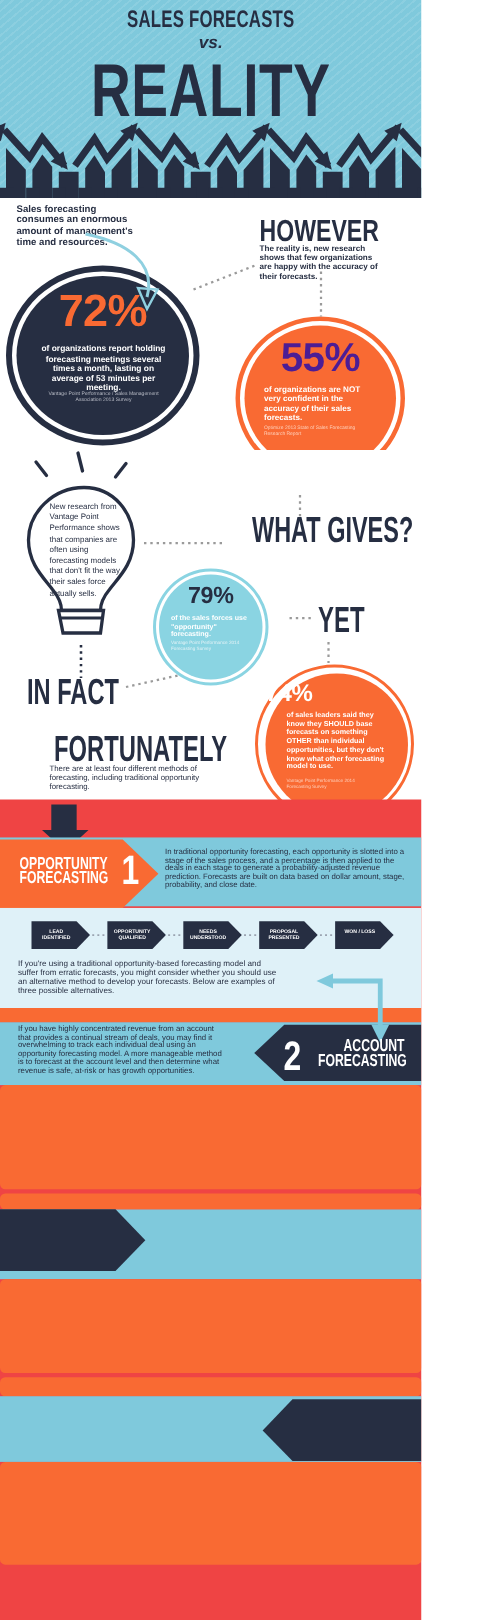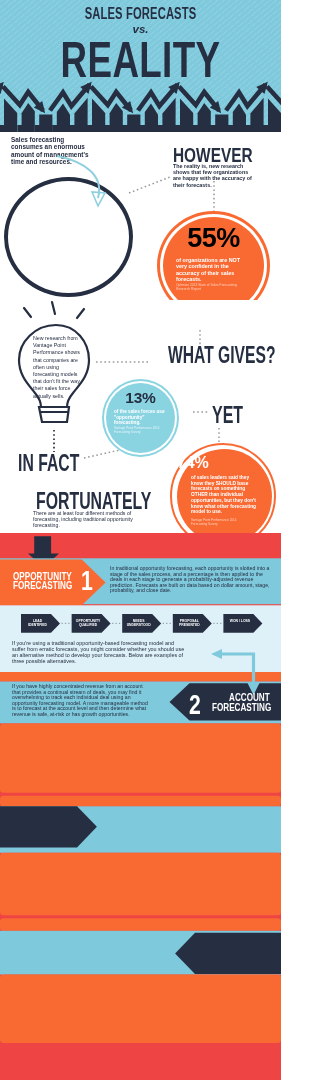--- a/index.html
+++ b/index.html
@@ -24,21 +24,21 @@
 #c72-ring{left:4px;top:45px;width:129px;height:120px;border:4px solid #262e42;}
 #c72{left:11px;top:52px;width:115px;height:106px;background:#262e42;overflow:hidden;}
 #c72 .big{position:absolute;left:0;top:9px;width:115px;text-align:center;font-size:30px;line-height:30px;font-weight:bold;color:#f96a33;letter-spacing:-.5px;}
 #c72 .sub{position:absolute;left:13px;top:46px;width:90px;text-align:center;font-size:5.6px;line-height:6.6px;font-weight:bold;color:#fff;}
 #c72 .src{position:absolute;left:17px;top:76px;width:82px;text-align:center;font-size:3.4px;line-height:4px;color:#b9bcc6;}
 .head-big{position:absolute;font-weight:bold;color:#262e42;}
 #however-h{left:173px;top:12px;font-size:19.5px;line-height:20px;letter-spacing:0;transform:scale(.79,1.04);transform-origin:left top;}
 #however-t{position:absolute;left:173px;top:31px;width:79px;font-size:5.4px;line-height:6.2px;font-weight:bold;color:#262e42;}
 #c55-ring{left:157px;top:79px;width:113px;height:109px;border:3px solid #f96a33;}
 #c55{left:163px;top:85px;width:101px;height:97px;background:#f96a33;}
-#c55 .big{position:absolute;left:0;top:8px;width:101px;text-align:center;font-size:27px;line-height:27px;font-weight:bold;color:#000000;letter-spacing:-.5px;}
+#c55 .big{position:absolute;left:0;top:8px;width:101px;text-align:center;font-size:27px;line-height:27px;font-weight:bold;color:#4c1d95;letter-spacing:-.5px;}
 #c55 .sub{position:absolute;left:13px;top:40px;width:74px;font-size:5.4px;line-height:6.3px;font-weight:bold;color:#fff;}
 #c55 .src{position:absolute;left:13px;top:66px;width:66px;font-size:3.3px;line-height:4px;color:#ffd2bd;}
 #stats-svg{position:absolute;left:0;top:0;width:281px;height:413px;pointer-events:none;}
 
 
 #mid{position:absolute;left:0;top:300px;width:281px;height:245px;background:#fff;}
 #bulb-svg{position:absolute;left:0;top:0;width:281px;height:245px;}
 #bulb-txt{position:absolute;left:33px;top:35px;width:52px;font-size:5.3px;line-height:7.2px;color:#262e42;font-weight:500;}
 #whatgives{position:absolute;left:168px;top:42px;font-size:21px;line-height:21px;font-weight:bold;color:#262e42;transform:scale(.745,1.15);transform-origin:left top;white-space:nowrap;}
 #c85-ring{position:absolute;left:102px;top:79px;width:77px;height:78px;border-radius:50%;border:2.5px solid #8ad4e2;}
@@ -147,20 +147,25 @@
           <rect x="243.6" y="0" width="9" height="7"></rect>
           <rect x="261" y="0" width="9" height="7"></rect>
           <rect x="278.4" y="0" width="9" height="7"></rect>
     </g>
   </svg>
 </div>
 
 <div id="stats">
   <div class="intro-txt">Sales forecasting consumes an enormous amount of management's time and resources.</div>
   <div class="circle" id="c72-ring"></div>
+  <div class="circle" id="c72">
+    <div class="big">72%</div>
+    <div class="sub">of organizations report holding forecasting meetings several times a month, lasting on average of 53 minutes per meeting.</div>
+    <div class="src">Vantage Point Performance / Sales Management Association 2013 Survey</div>
+  </div>
   <div class="head-big" id="however-h">HOWEVER</div>
   <div id="however-t">The reality is, new research shows that few organizations are happy with the accuracy of their forecasts.</div>
   <div class="circle" id="c55-ring"></div>
   <div class="circle" id="c55">
     <div class="big">55%</div>
     <div class="sub">of organizations are NOT very confident in the accuracy of their sales forecasts.</div>
     <div class="src">Optimize 2013 State of Sales Forecasting Research Report</div>
   </div>
   <svg id="stats-svg" viewBox="0 0 281 413">
     <path d="M 129 61 L 170 45" stroke="#9a9a9a" stroke-width="1.5" stroke-dasharray="1.6 2.6" fill="none"></path>
@@ -184,21 +189,21 @@
     <path d="M96 62 L150 62" stroke="#9a9a9a" stroke-width="1.5" stroke-dasharray="1.6 2.6" fill="none"></path>
     <path d="M200 30 L200 45" stroke="#9a9a9a" stroke-width="1.5" stroke-dasharray="1.6 2.6" fill="none"></path>
     <path d="M193 112 L209 112" stroke="#9a9a9a" stroke-width="1.5" stroke-dasharray="1.6 2.6" fill="none"></path>
     <path d="M219 128 L219 142" stroke="#9a9a9a" stroke-width="1.5" stroke-dasharray="1.6 2.6" fill="none"></path>
     <path d="M84 158 L120 150" stroke="#9a9a9a" stroke-width="1.5" stroke-dasharray="1.6 2.6" fill="none"></path>
   </svg>
   <div id="bulb-txt">New research from Vantage Point Performance shows that companies are often using forecasting models that don't fit the way their sales force actually sells.</div>
   <div id="whatgives">WHAT GIVES?</div>
   <div id="c85-ring"></div>
   <div id="c85">
-    <div class="big">13%</div>
+    <div class="big">79%</div>
     <div class="sub">of the sales forces use "opportunity" forecasting.</div>
     <div class="src">Vantage Point Performance 2014 Forecasting Survey</div>
   </div>
   <div id="yet">YET</div>
   <div id="infact">IN FACT</div>
   <div id="c74-ring"></div>
   <div id="c74">
     <div class="big">74%</div>
     <div class="sub">of sales leaders said they know they SHOULD base forecasts on something OTHER than individual opportunities, but they don't know what other forecasting model to use.</div>
     <div class="src">Vantage Point Performance 2014 Forecasting Survey</div>

